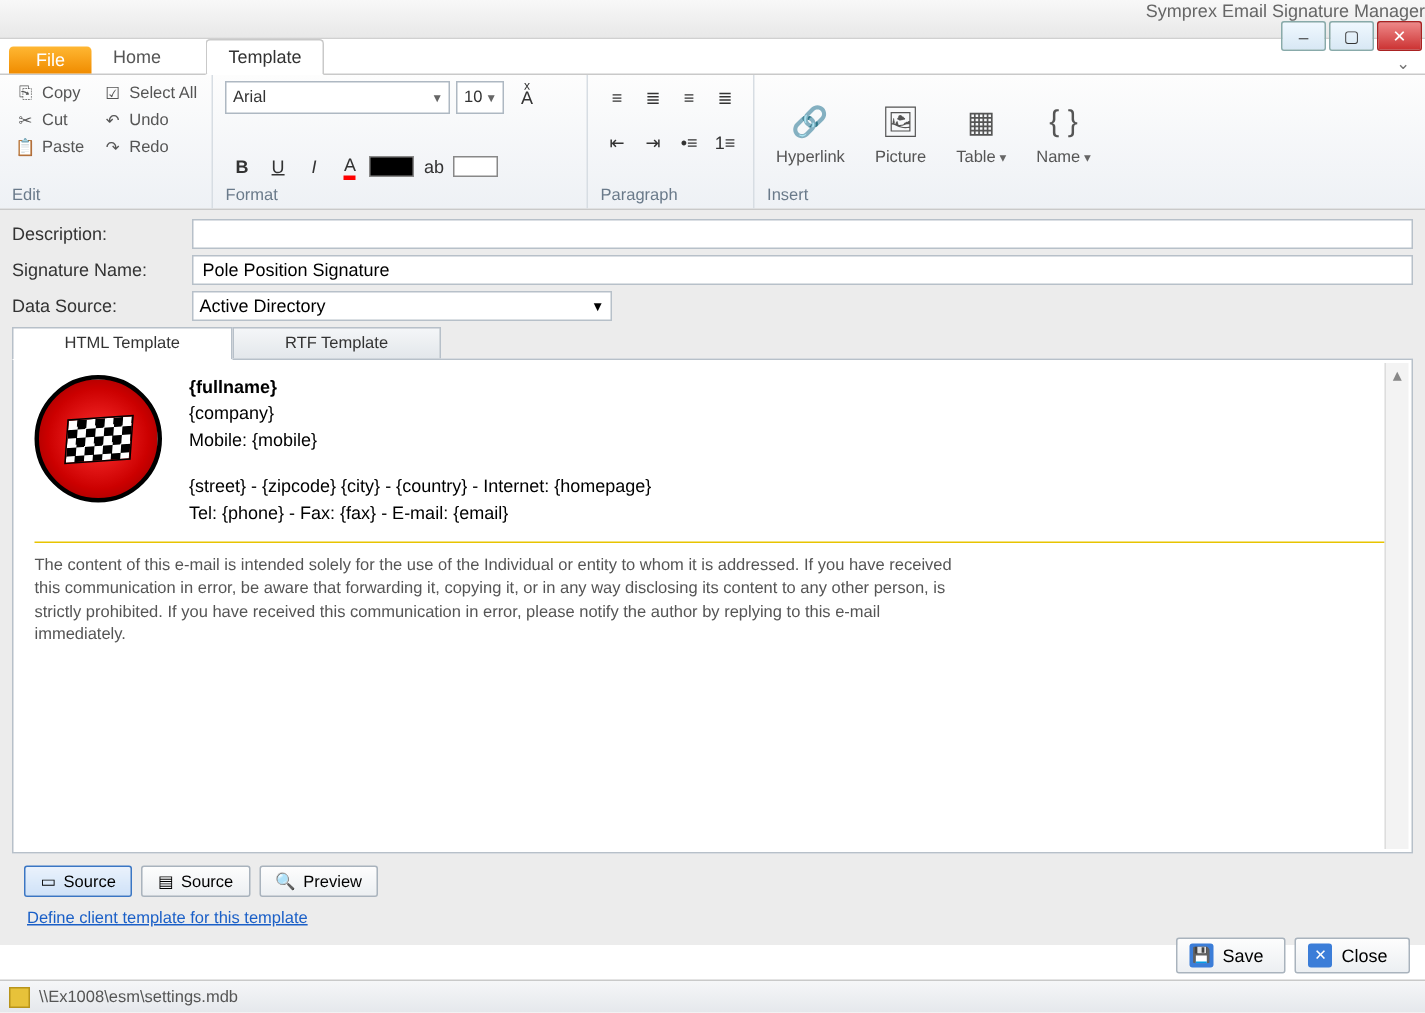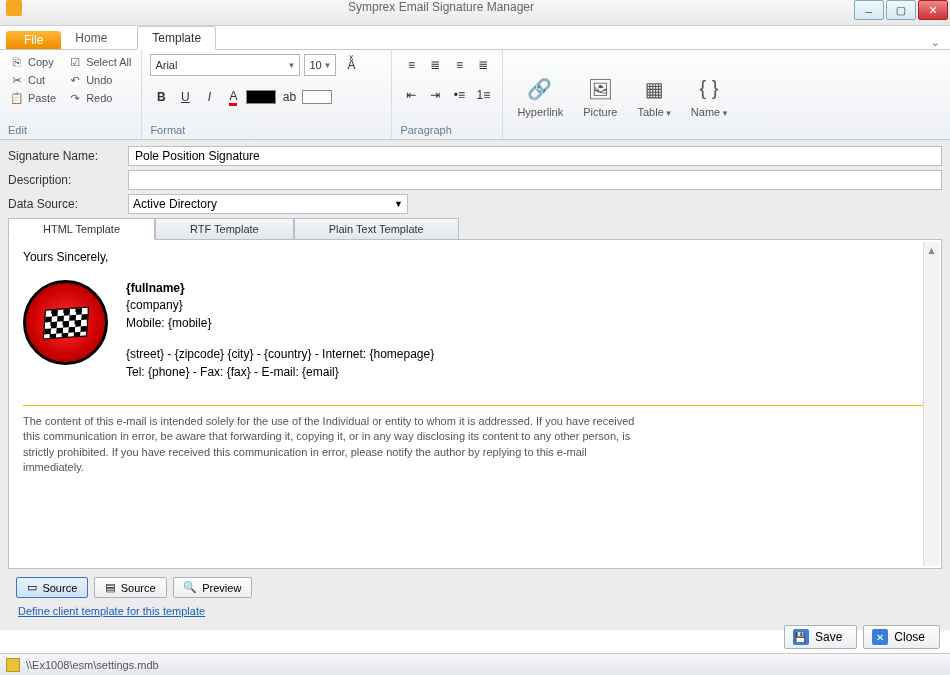--- a/index.html
+++ b/index.html
@@ -1,19 +1,19 @@
 <!DOCTYPE html>
 <html><head>
 <meta charset="utf-8">
 <style>
 * { box-sizing: border-box; margin: 0; padding: 0; }
 body { font-family: "Segoe UI", Tahoma, sans-serif; font-size: 12px; background: #fff; width: 950px; height: 675px; overflow: hidden; position: relative; }
 
 
-.titlebar { height: 26px; background: linear-gradient(#f8f8f8,#e8e8e8); display: flex; align-items: flex-start; border-bottom: 1px solid #d0d0d0; position: relative; }
+.titlebar { height: 26px; background: linear-gradient(#f8f8f8,#e8e8e8); display: flex; align-items: flex-end; border-bottom: 1px solid #d0d0d0; position: relative; flex-direction: column; }
 .titlebar .app-icon { width: 16px; height: 16px; margin: 0 6px; }
 .titlebar .title { flex: 1; text-align: center; color: #666; font-size: 12px; }
 .win-buttons { display: flex; }
 .win-btn { width: 30px; height: 20px; border: 1px solid #8aa; background: linear-gradient(#f0f8ff,#d8e8f4); display:flex;align-items:center;justify-content:center; color:#333; font-size:11px; margin-right:2px; border-radius:2px;}
 .win-btn.close { background: linear-gradient(#e88,#c33); color:#fff; border-color:#a22;}
 .win-btn.close::before{content:"✕";}
 .win-btn.max::before{content:"▢";}
 .win-btn.min::before{content:"_"; position:relative; top:-3px;}
 
 
@@ -25,21 +25,21 @@
 
 
 .ribbon { height: 90px; background: linear-gradient(#fdfdfd,#eef1f5); border-bottom:1px solid #c9c9c9; display:flex;}
 .rgrp { border-right:1px solid #d7dde3; padding:4px 8px 2px 8px; display:flex; flex-direction:column;}
 .rgrp-body { flex:1; display:flex; gap:8px;}
 .rgrp-label { text-align:left; color:#6a7a8a; font-size:11px; padding:1px 0;}
 .vbtns { display:flex; flex-direction:column; gap:2px;}
 .sbtn { display:flex; align-items:center; gap:4px; color:#555; font-size:11px; padding:1px 2px; cursor:pointer;}
 .sbtn .ic { width:14px; height:14px; display:inline-flex; align-items:center; justify-content:center; font-size:11px;}
 
-.font-row { display:flex; gap:4px; align-items:center; margin-bottom:2px;}
+.font-row { display:flex; gap:4px; align-items:center; margin-bottom:16px;}
 .select-like { background:#fff; border:1px solid #aeb8c2; height:22px; display:flex; align-items:center; padding:0 4px; font-size:11px; color:#333;}
 .select-like.font { width:150px;}
 .select-like.size { width:32px;}
 .select-like .arrow { margin-left:auto; font-size:8px; color:#666;}
 .iconbtn { width:22px; height:22px; border:1px solid transparent; display:inline-flex; align-items:center; justify-content:center; font-size:12px; color:#333; cursor:pointer;}
 .color-swatch { width:30px; height:14px; border:1px solid #888; display:inline-block;}
 .btn-row { display:flex; gap:2px; align-items:center;}
 
 .big-btn { display:flex; flex-direction:column; align-items:center; justify-content:center; padding:2px 6px; gap:2px; color:#555; font-size:11px; cursor:pointer;}
 .big-btn .big-ic { width:32px; height:30px; display:flex; align-items:center; justify-content:center; font-size:20px;}
@@ -54,21 +54,21 @@
 .combo .arrow{margin-left:auto; font-size:9px;}
 
 
 .tpl-tabs { display:flex; gap:0; margin-top:4px;}
 .tpl-tab { padding:4px 34px; background:linear-gradient(#f4f6f8,#e3e7eb); border:1px solid #b7c0c9; font-size:11px; color:#333; cursor:pointer;}
 .tpl-tab.active { background:#fff; border-bottom:1px solid #fff; position:relative; z-index:2;}
 .tpl-panel { background:#fff; border:1px solid #b7c0c9; margin-top:-1px; height:330px; padding:10px 14px; overflow:hidden; position:relative;}
 
 .editor { font-family: Verdana, sans-serif; font-size:12px; color:#000;}
 .sig-greet { margin-bottom:16px;}
-.sig-body { display:flex; gap:18px; margin-bottom:24px;}
+.sig-body { display:flex; gap:18px; margin-bottom:10px;}
 .logo { width:85px; height:85px; border-radius:50%; background: radial-gradient(circle,#f33 0%,#c00 60%,#800 100%); border:3px solid #000; display:flex; align-items:center; justify-content:center; position:relative;}
 .flag { width:44px; height:30px; background: repeating-conic-gradient(#000 0 25%, #fff 0 50%) 0 0/12px 12px; transform: skewX(-8deg) rotate(-4deg); border:1px solid #000;}
 .sig-lines div { line-height:1.45;}
 .sig-lines .bold { font-weight:bold;}
 .divider { border-top:1px solid #e8c400; margin:6px 0 8px 0;}
 .disclaimer { font-size:11px; color:#555; line-height:1.4; max-width:620px;}
 
 .scroll-track { position:absolute; right:2px; top:2px; bottom:2px; width:16px; background:#f3f3f3; border-left:1px solid #ddd;}
 .scroll-thumb-up { position:absolute; top:0; width:100%; height:16px; display:flex; align-items:center; justify-content:center; color:#888;}
 
@@ -227,48 +227,47 @@
         </div>
       <div class="big-btn">
           <div class="big-ic">▦</div>
           <span class="dd">Table</span>
         </div>
       <div class="big-btn">
           <div class="big-ic">{ }</div>
           <span class="dd">Name</span>
         </div>
     </div>
+    <div class="rgrp-label">Insert</div>
   </div>
 </div>
 
 <div class="form-area">
+  <div class="form-row">
+    <label>Description:</label>
+    <input class="text-input" value="" style="">
+  </div>
   <div class="form-row">
     <label>Signature Name:</label>
     <input class="text-input" value="Pole Position Signature" style="">
-  </div>
-  <div class="form-row">
-    <label>Description:</label>
-    <input class="text-input" value="" style="">
   </div>
   <div class="form-row">
     <label>Data Source:</label>
     <div class="combo">
         <span>Active Directory</span>
         <span class="arrow">▼</span>
       </div>
   </div>
 
   <div class="tpl-tabs">
     <div class="tpl-tab active">HTML Template</div>
     <div class="tpl-tab">RTF Template</div>
-    <div class="tpl-tab">Plain Text Template</div>
   </div>
   <div class="tpl-panel">
     <div class="editor">
-      <div class="sig-greet">Yours Sincerely,</div>
       <div class="sig-body">
         <div class="logo">
             <div class="flag"></div>
           </div>
         <div class="sig-lines">
           <div class="bold">{fullname}</div>
           <div>{company}</div>
           <div>Mobile: {mobile}</div>
           <div style="height:14px"></div>
           <div>{street} - {zipcode} {city} - {country} - Internet: {homepage}</div>

